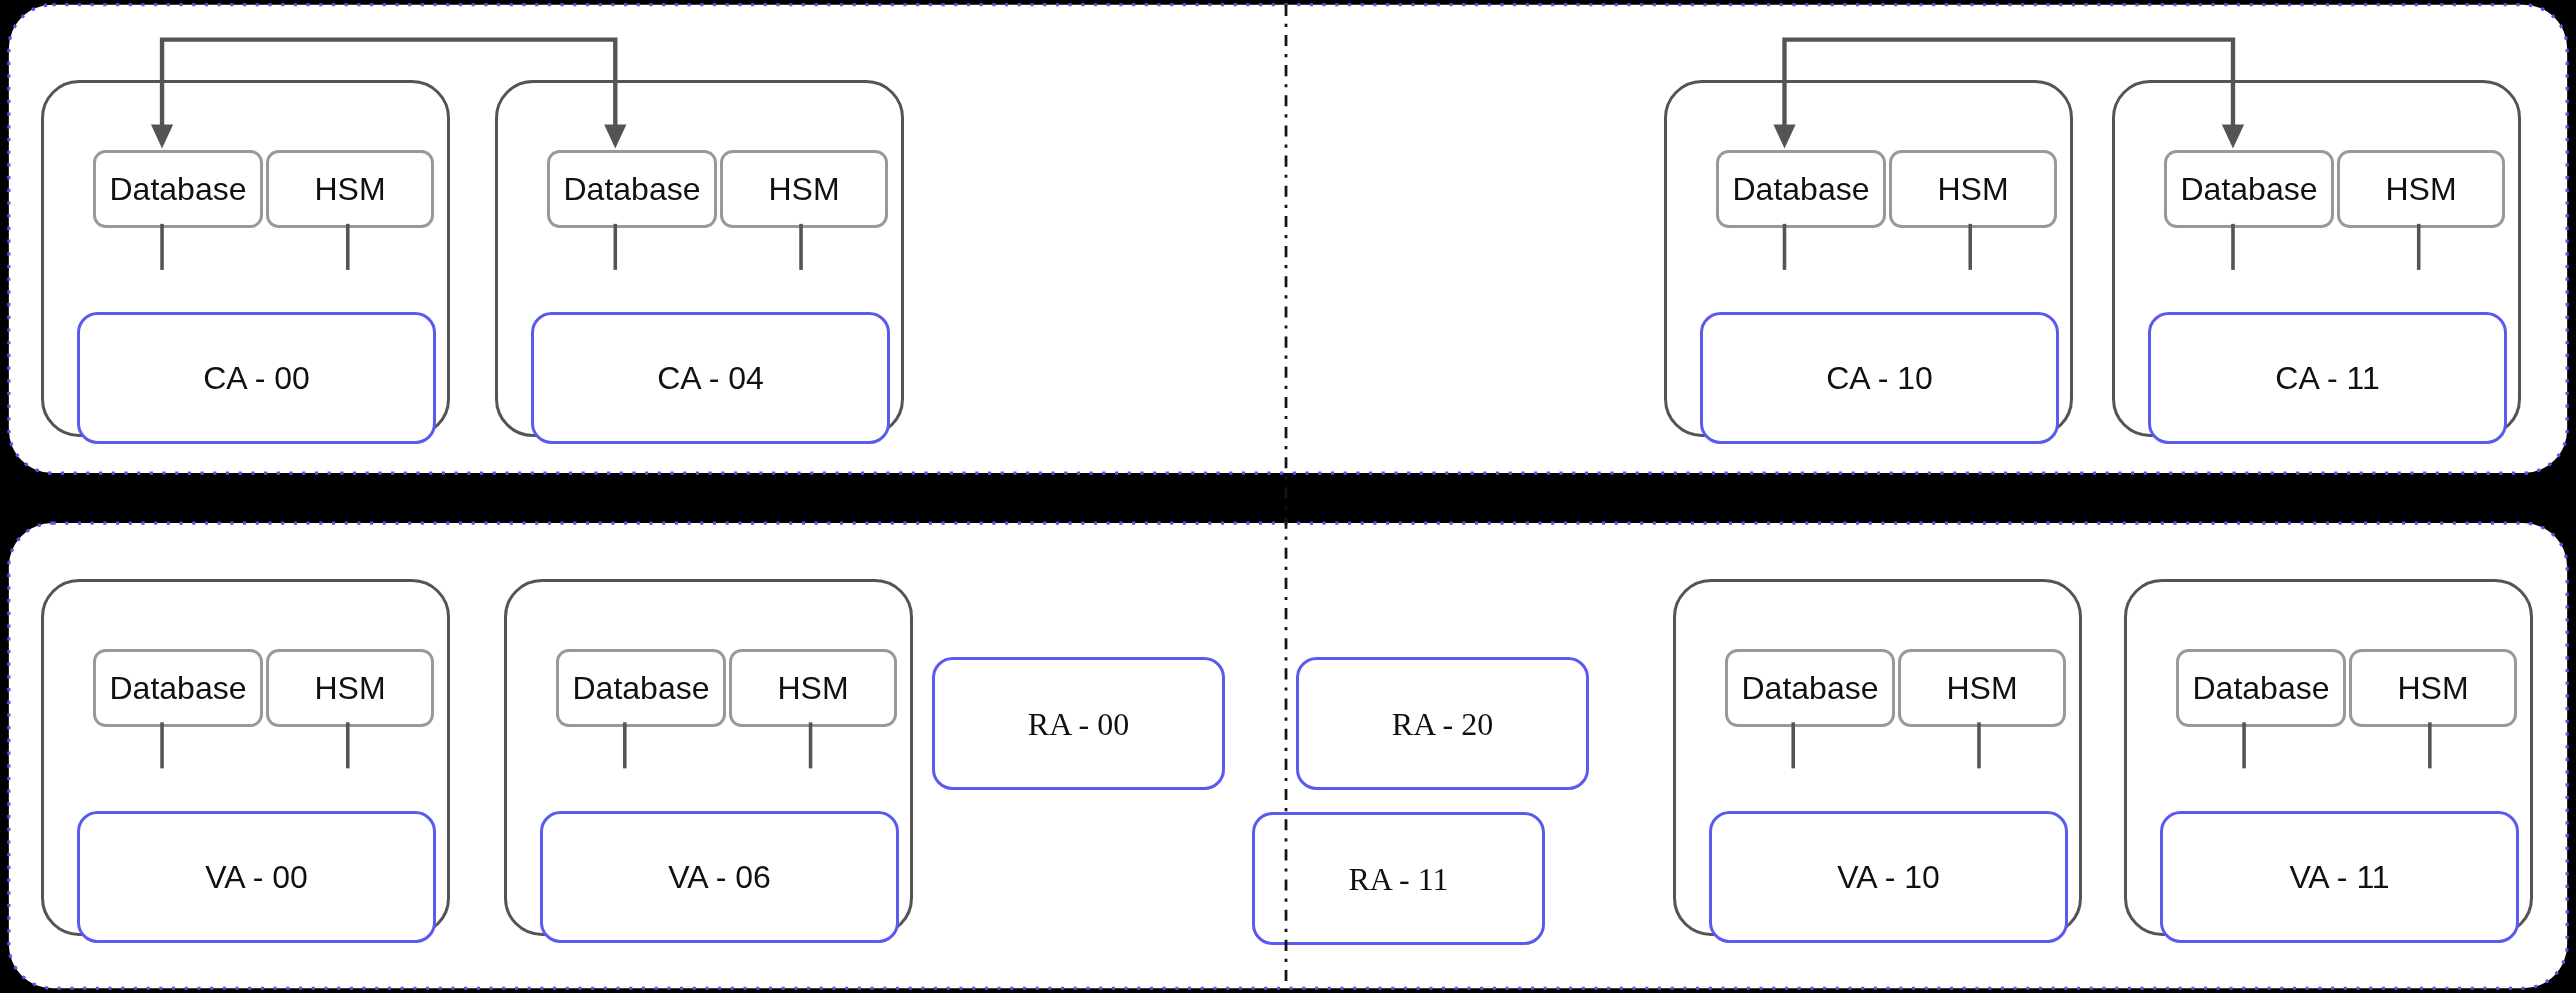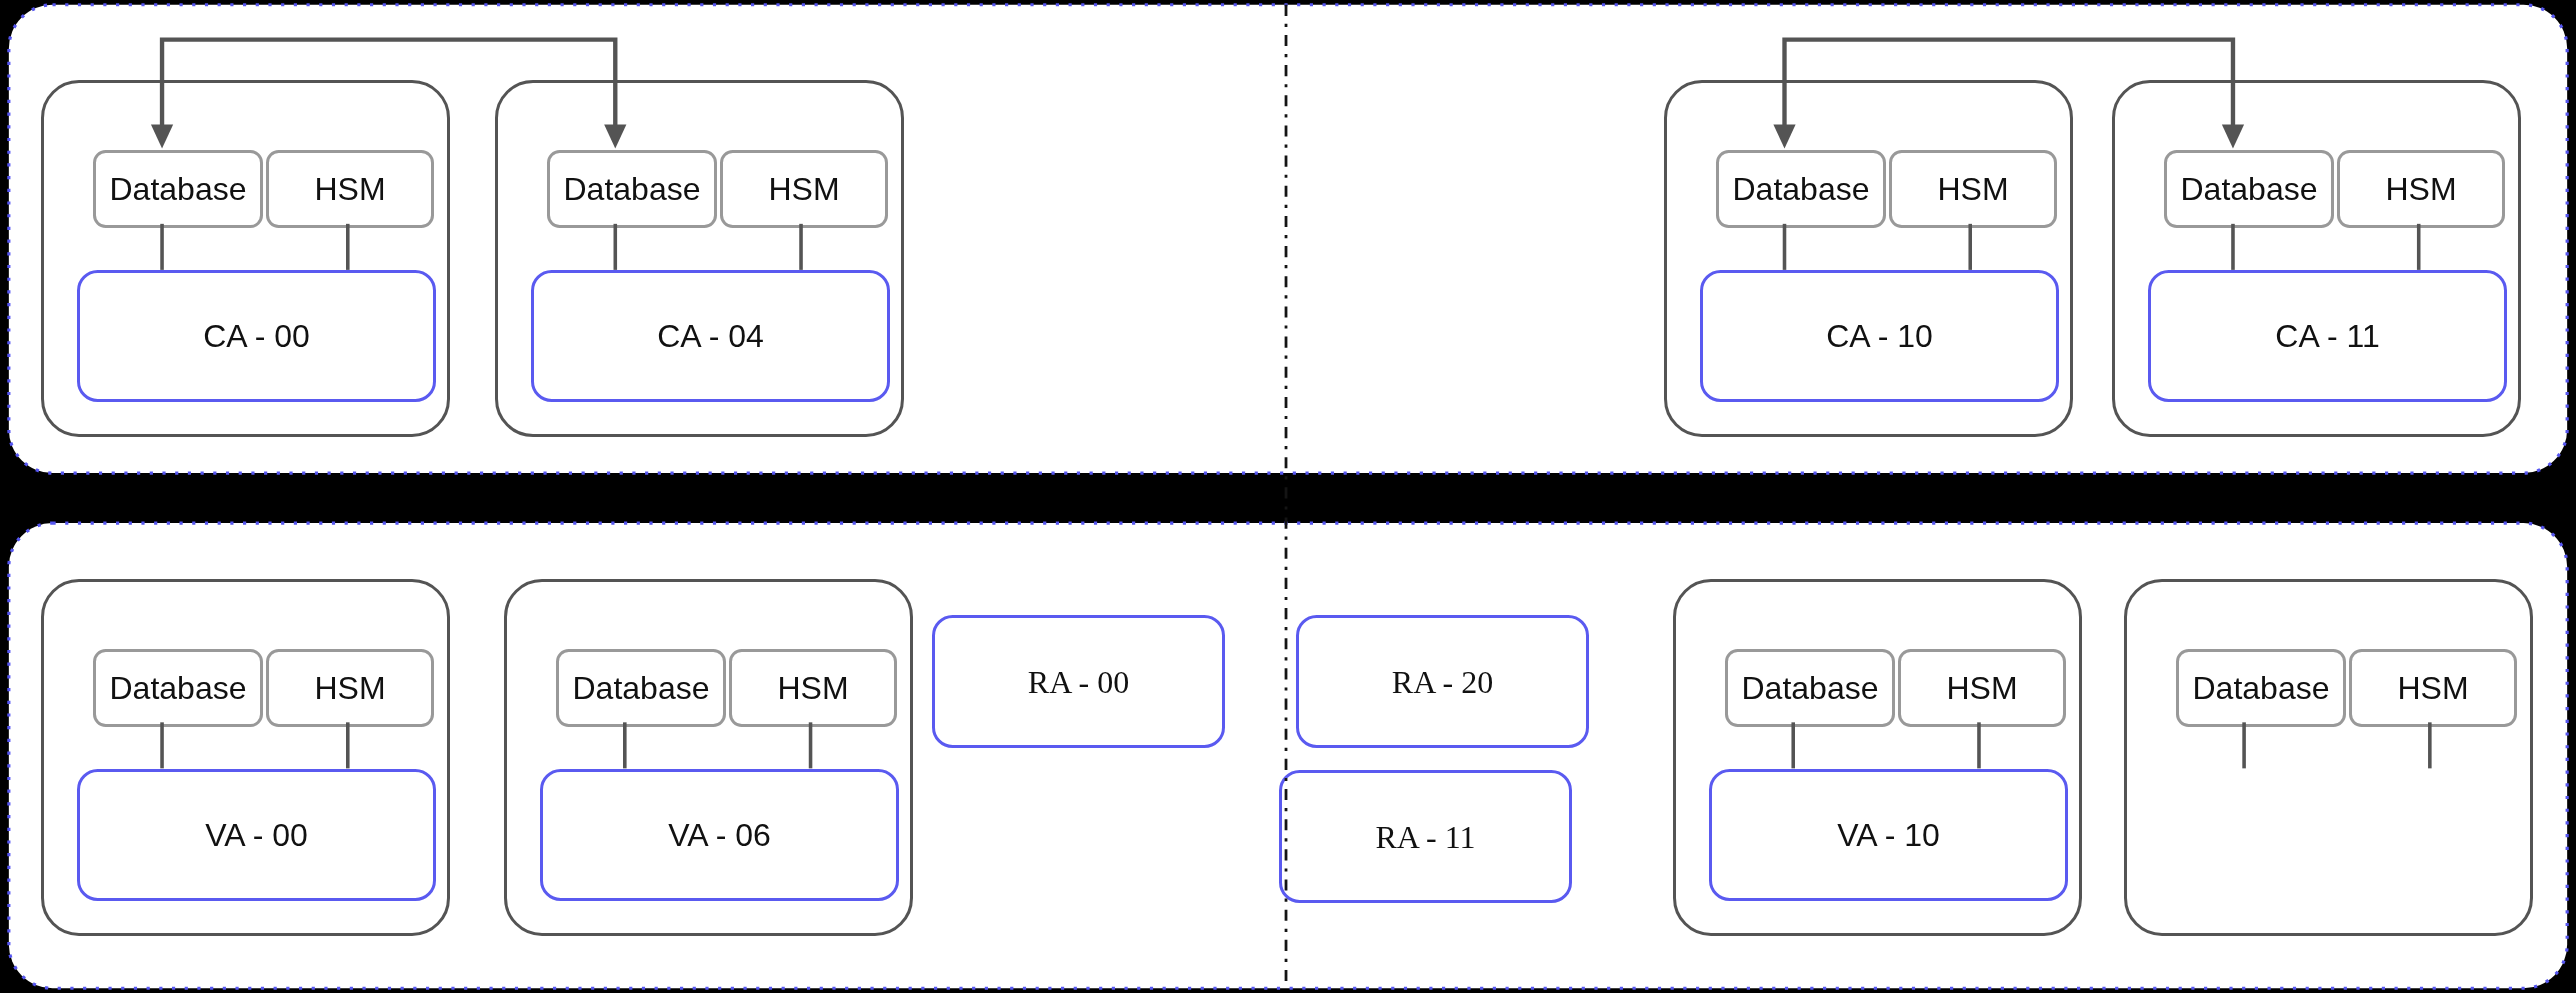--- a/index.html
+++ b/index.html
@@ -20,21 +20,21 @@
     display:flex;align-items:center;justify-content:center;
     font-size:32px;line-height:1;white-space:nowrap;
   }
   .component.db{left:36px;width:170px;margin-left:13px;}
   .component.hsm{left:222px;width:168px;}
   .node{
     position:absolute;box-sizing:border-box;
     border:3.2px solid var(--node-border,#5a5af0);border-radius:20.6px;
     background:var(--container-fill,#fff);
     display:flex;align-items:center;justify-content:center;
-    font-size:32px;line-height:1;white-space:nowrap;
+    font-size:32px;line-height:1;white-space:nowrap;margin-top:42px;
   }
   .group .node{left:33px;top:187px;width:359px;height:132px;}
   .ra{width:293px;height:133px;font-family:Liberation Serif, serif;}
 </style>
 </head>
 <body>
 
 <div class="stage">
 
   <svg width="2576" height="993" viewBox="0 0 3245 1251">
@@ -74,25 +74,26 @@
     <div class="node">VA - 06</div>
   </div>
   <div class="group" style="left:1673px;top:579px">
     <div class="component db">Database</div>
     <div class="component hsm">HSM</div>
     <div class="node">VA - 10</div>
   </div>
   <div class="group" style="left:2124px;top:579px">
     <div class="component db">Database</div>
     <div class="component hsm">HSM</div>
+    <div class="node">VA - 11</div>
   </div>
 
   <div class="node ra" style="left:932px;top:615px">RA - 00</div>
   <div class="node ra" style="left:1296px;top:615px">RA - 20</div>
-  <div class="node ra" style="left:1279px;top:770px">RA - 11</div>
+  <div class="node ra" style="left:1252px;top:770px">RA - 11</div>
 
   <svg width="2576" height="993" viewBox="0 0 3245 1251">
 
     <line x1="1620" y1="6" x2="1620" y2="1245" style="stroke:var(--divider,#141414);stroke-width:3.5;stroke-dasharray:14 10 4 10;"></line>
 
     <path d="M204,162 L204,50 L775,50 L775,162" style="fill:none;stroke:var(--connector,#545454);stroke-width:5.5;"></path>
     <polygon points="190,157 218,157 204,187" style="fill:var(--connector,#545454);"></polygon>
     <polygon points="761,157 789,157 775,187" style="fill:var(--connector,#545454);"></polygon>
 
     <path d="M2248,162 L2248,50 L2813,50 L2813,162" style="fill:none;stroke:var(--connector,#545454);stroke-width:5.5;"></path>

